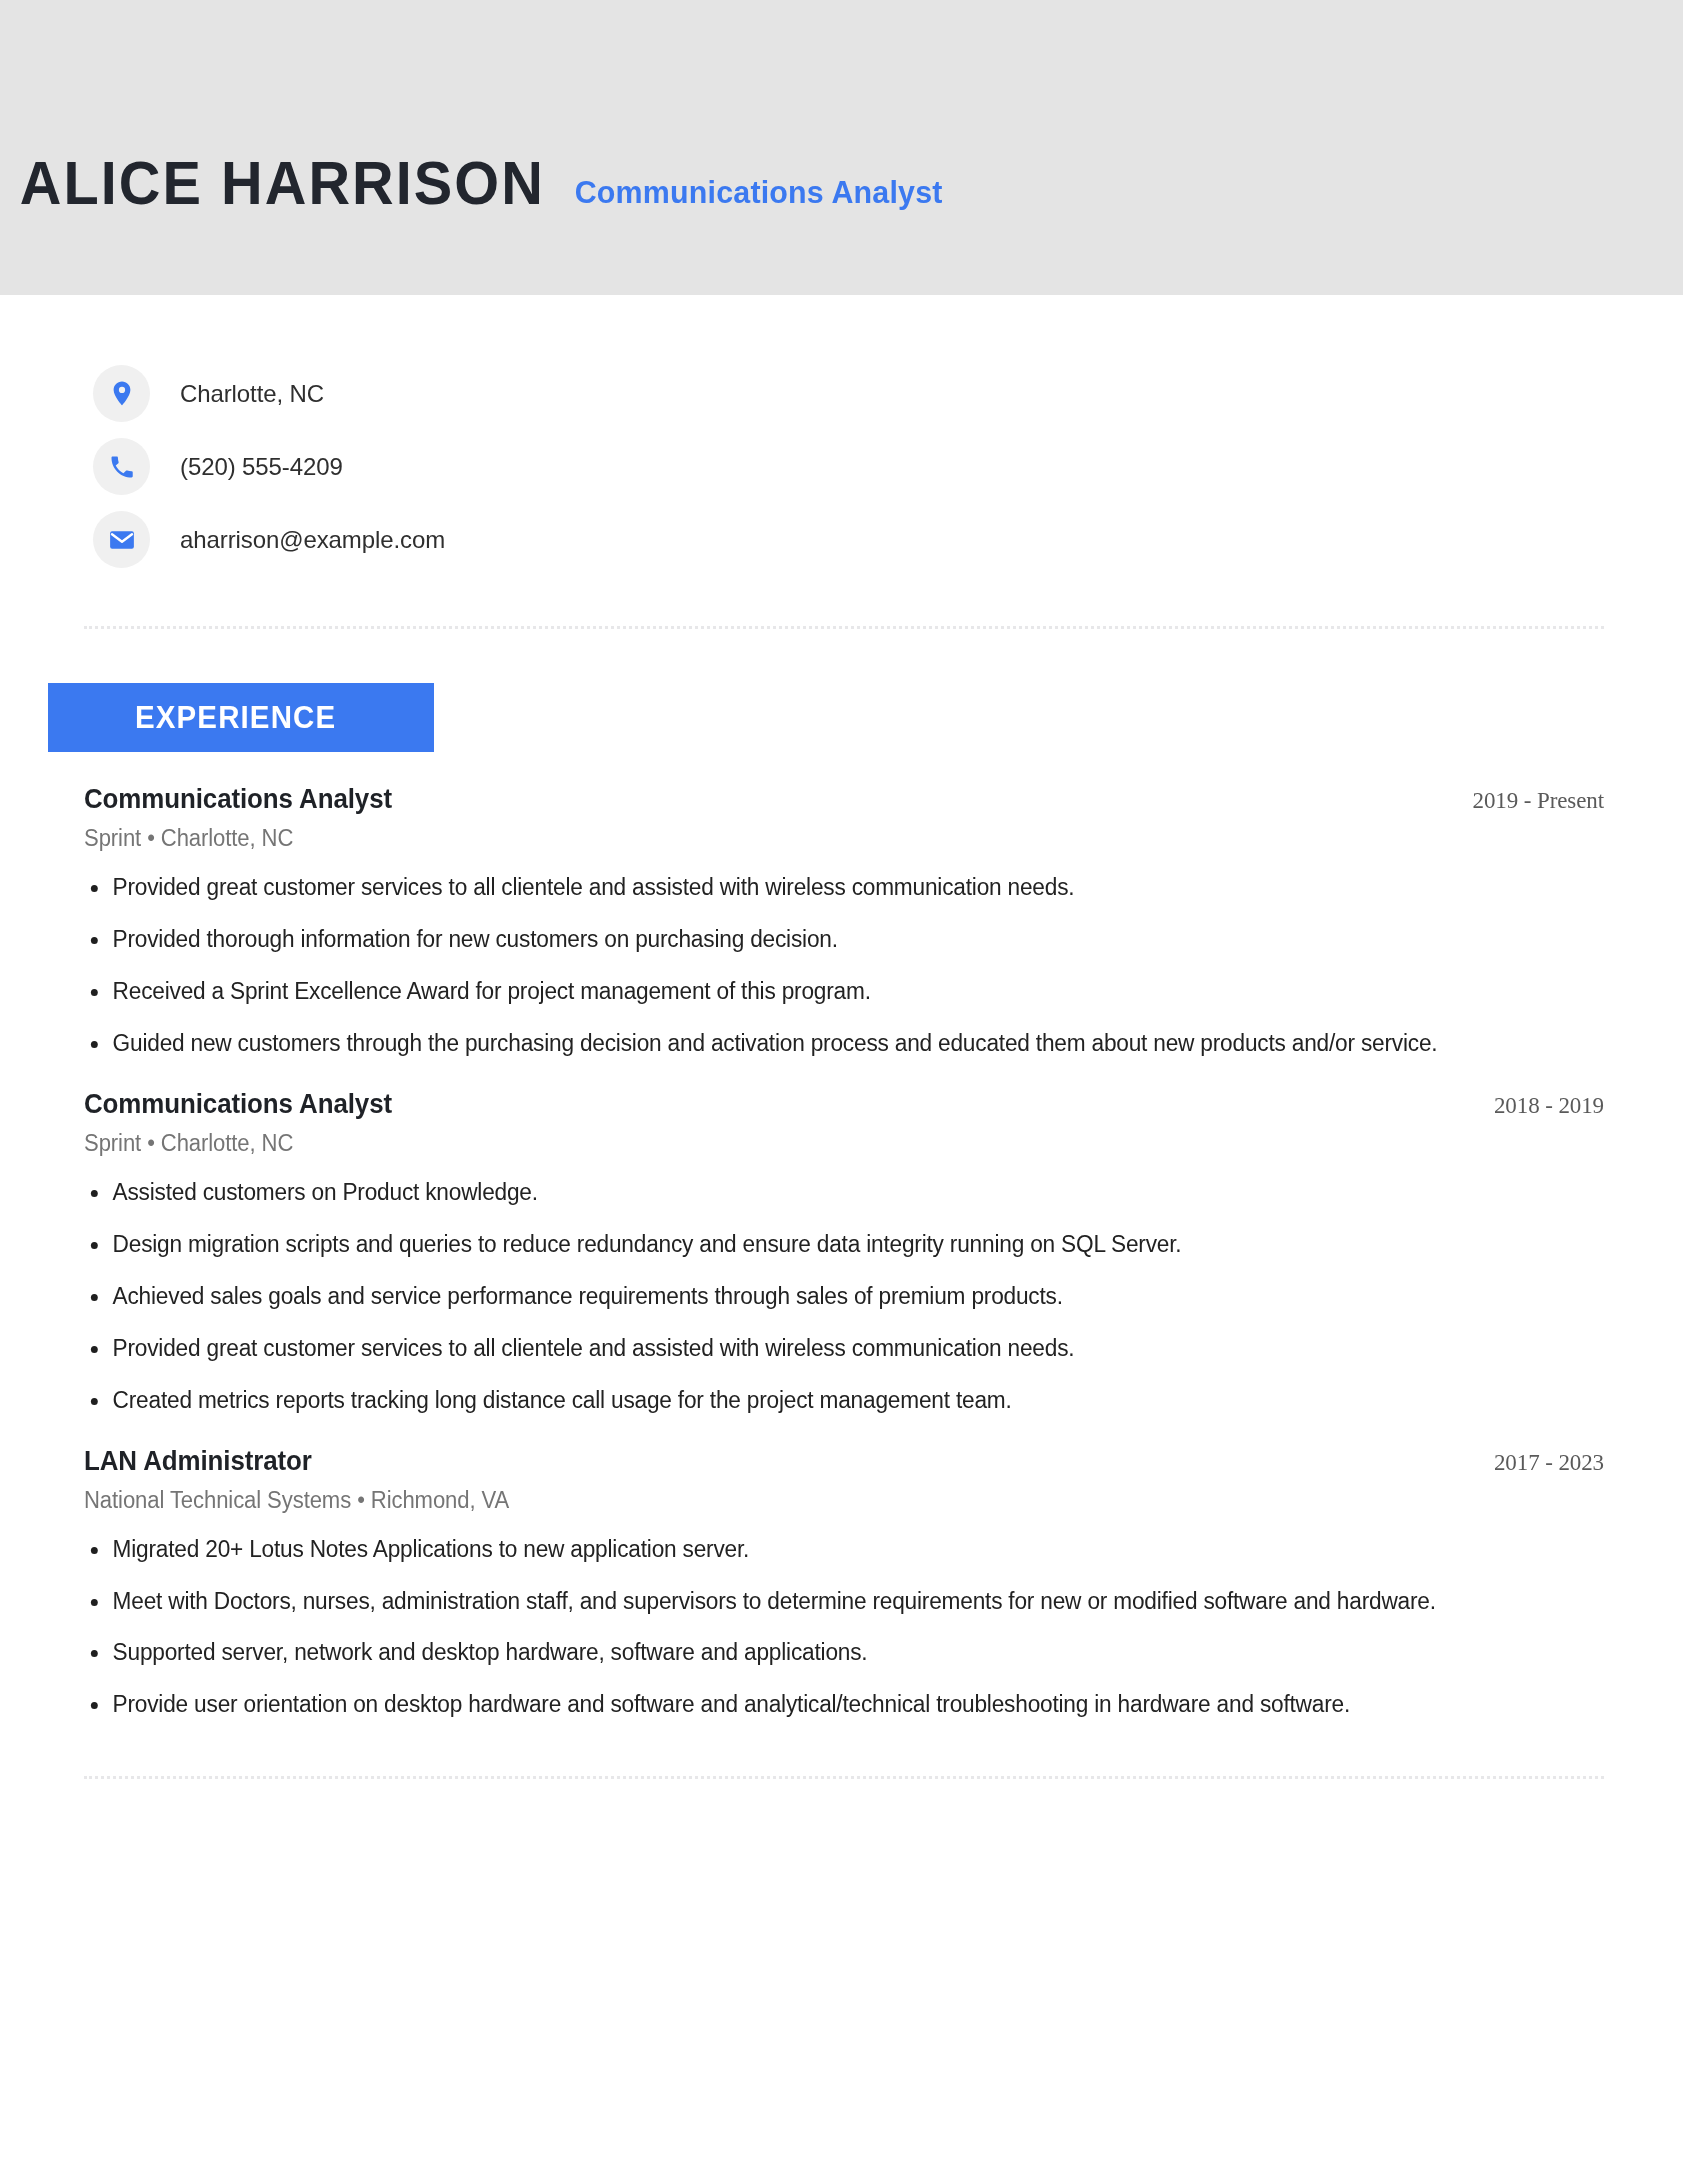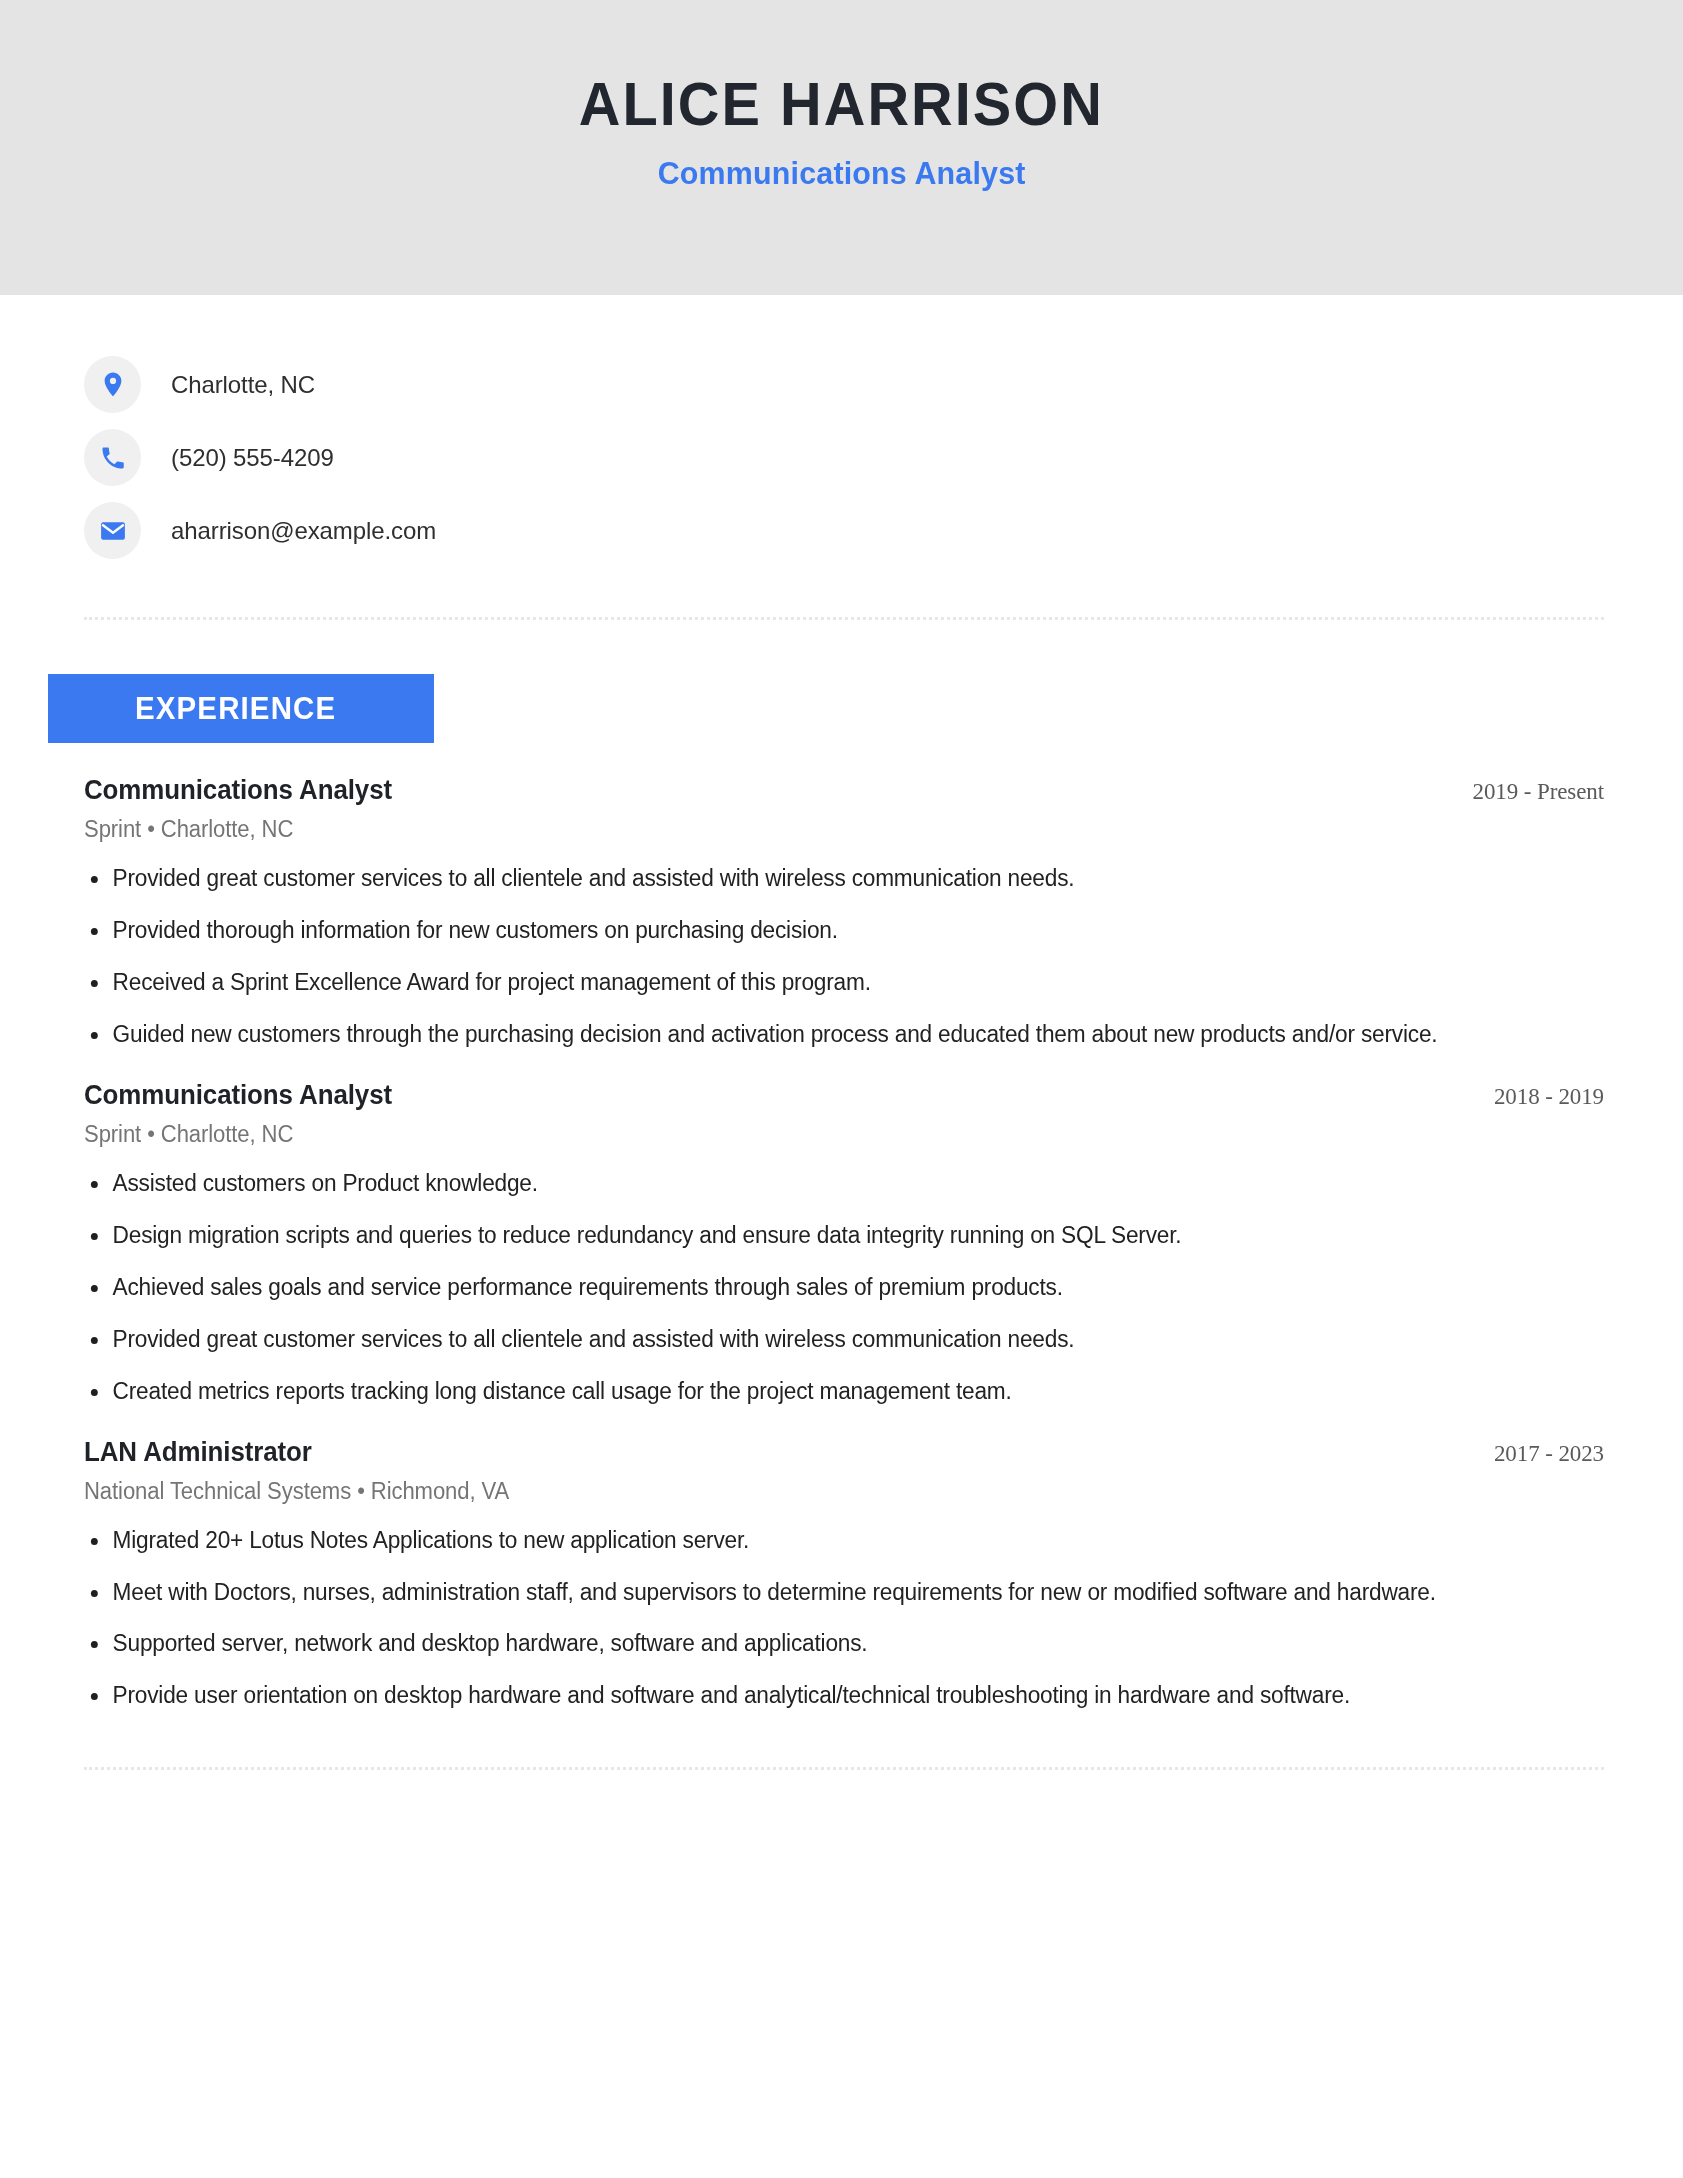--- a/index.html
+++ b/index.html
@@ -16,21 +16,21 @@
     overflow: hidden;
   }
 
   
   .header-band {
     width: 1683px;
     height: 295px;
     background: #e4e4e4;
     box-sizing: border-box;
     display: flex;
-    flex-direction: column;
+    flex-direction: row;
     align-items: center;
     justify-content: flex-start;
     padding-top: 71px;
   }
   .candidate-name {
     font-family: "Liberation Sans", sans-serif;
     font-size: 62px;
     font-weight: 700;
     letter-spacing: 2.2px;
     color: #22262e;
@@ -51,21 +51,21 @@
     white-space: nowrap;
   }
 
   
   .page {
     padding: 0;
   }
 
   
   .contact-list {
-    margin: 0;
+    margin: 9px;
     padding: 53px 0 0 0;
     list-style: none;
   }
   .contact-row {
     display: flex;
     align-items: center;
     height: 73px;
     padding-left: 84px;
   }
   .contact-icon {

